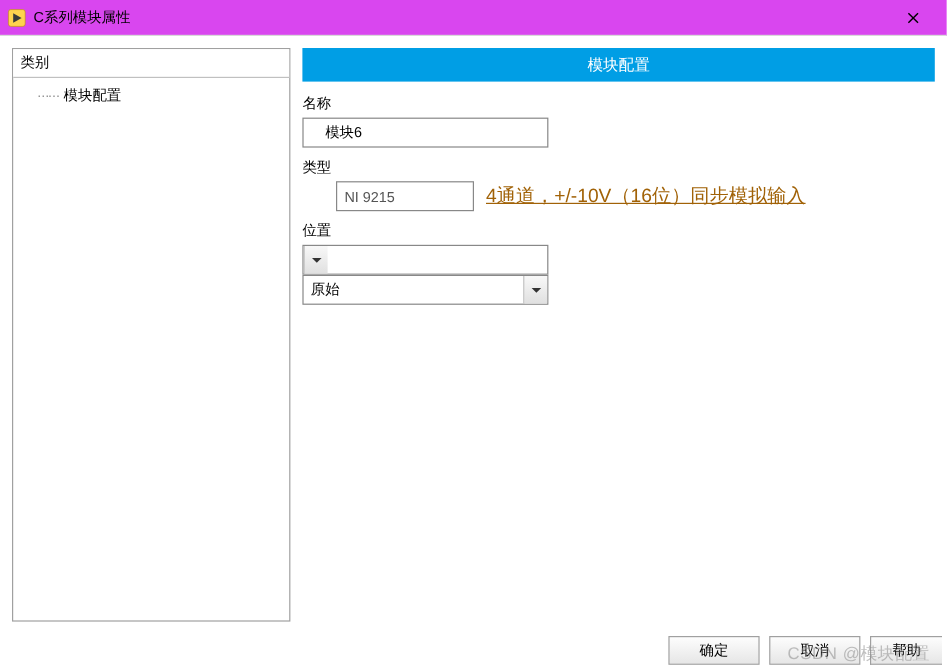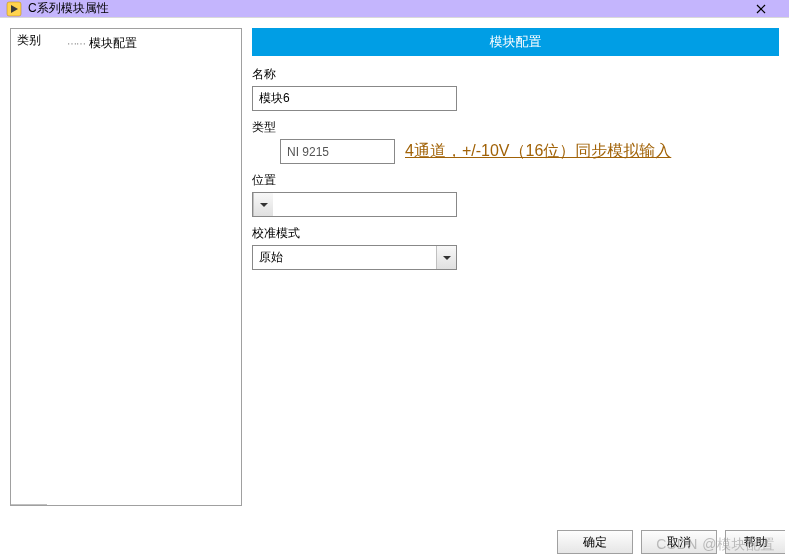--- a/index.html
+++ b/index.html
@@ -6,26 +6,26 @@
     body {
       font-family: "Microsoft YaHei", "Segoe UI", Tahoma, sans-serif;
       font-size: 12px;
       background: #fff;
       width: 789px;
       height: 560px;
       overflow: hidden;
       position: relative;
     }
     .titlebar {
-      height: 18px;
+      height: 30px;
       border-bottom: 1px solid #d9d9d9;
       display: flex;
       align-items: center;
       padding: 0 8px 0 6px;
-      background: #c4b5fd;
+      background: #d946ef;
     }
     .titlebar .icon {
       width: 16px; height: 16px;
       margin-right: 6px;
       display: flex; align-items: center; justify-content: center;
     }
     .titlebar .title { color: #000; }
     .titlebar .spacer { flex: 1; }
     .titlebar .close {
       width: 40px; height: 28px;
@@ -35,21 +35,21 @@
     }
     .content {
       display: flex;
       padding: 10px 10px 0 10px;
       height: 488px;
     }
     .left-panel {
       width: 232px;
       border: 1px solid #a0a0a0;
       display: flex;
-      flex-direction: row;
+      flex-direction: column;
       background: #fff;
       justify-content: center;
     }
     .left-header {
       background: #fff;
       padding: 3px 6px;
       border-bottom: 1px solid #c0c0c0;
       color: #000;
     }
     .left-body {
@@ -87,21 +87,21 @@
     }
     .form-label {
       color: #000;
       margin-bottom: 3px;
       margin-top: 8px;
     }
     .form-label:first-child { margin-top: 0; }
     .row { display: flex; align-items: center; gap: 10px; padding-left: 28px; }
     .text-input {
       border: 1px solid #888;
-      padding: 4px 6px;
+      padding: 4px 18px;
       font-family: inherit;
       font-size: 12px;
       width: 205px;
       height: 25px;
       background: #fff;
     }
     .type-input {
       border: 1px solid #888;
       padding: 4px 6px;
       font-family: inherit;
@@ -226,21 +226,20 @@
 
       <div class="form-label">位置</div>
       <div class="select-wrap">
         <div class="select-box">
           <div class="select-btn">
             <div class="chev-down"></div>
           </div>
         </div>
       </div>
 
-      <div class="form-label">校准模式</div>
       <div class="select-wrap">
         <div class="select-box">
           <span class="select-text">原始</span>
           <div class="select-btn">
             <div class="chev-down"></div>
           </div>
         </div>
       </div>
 
     </div>

